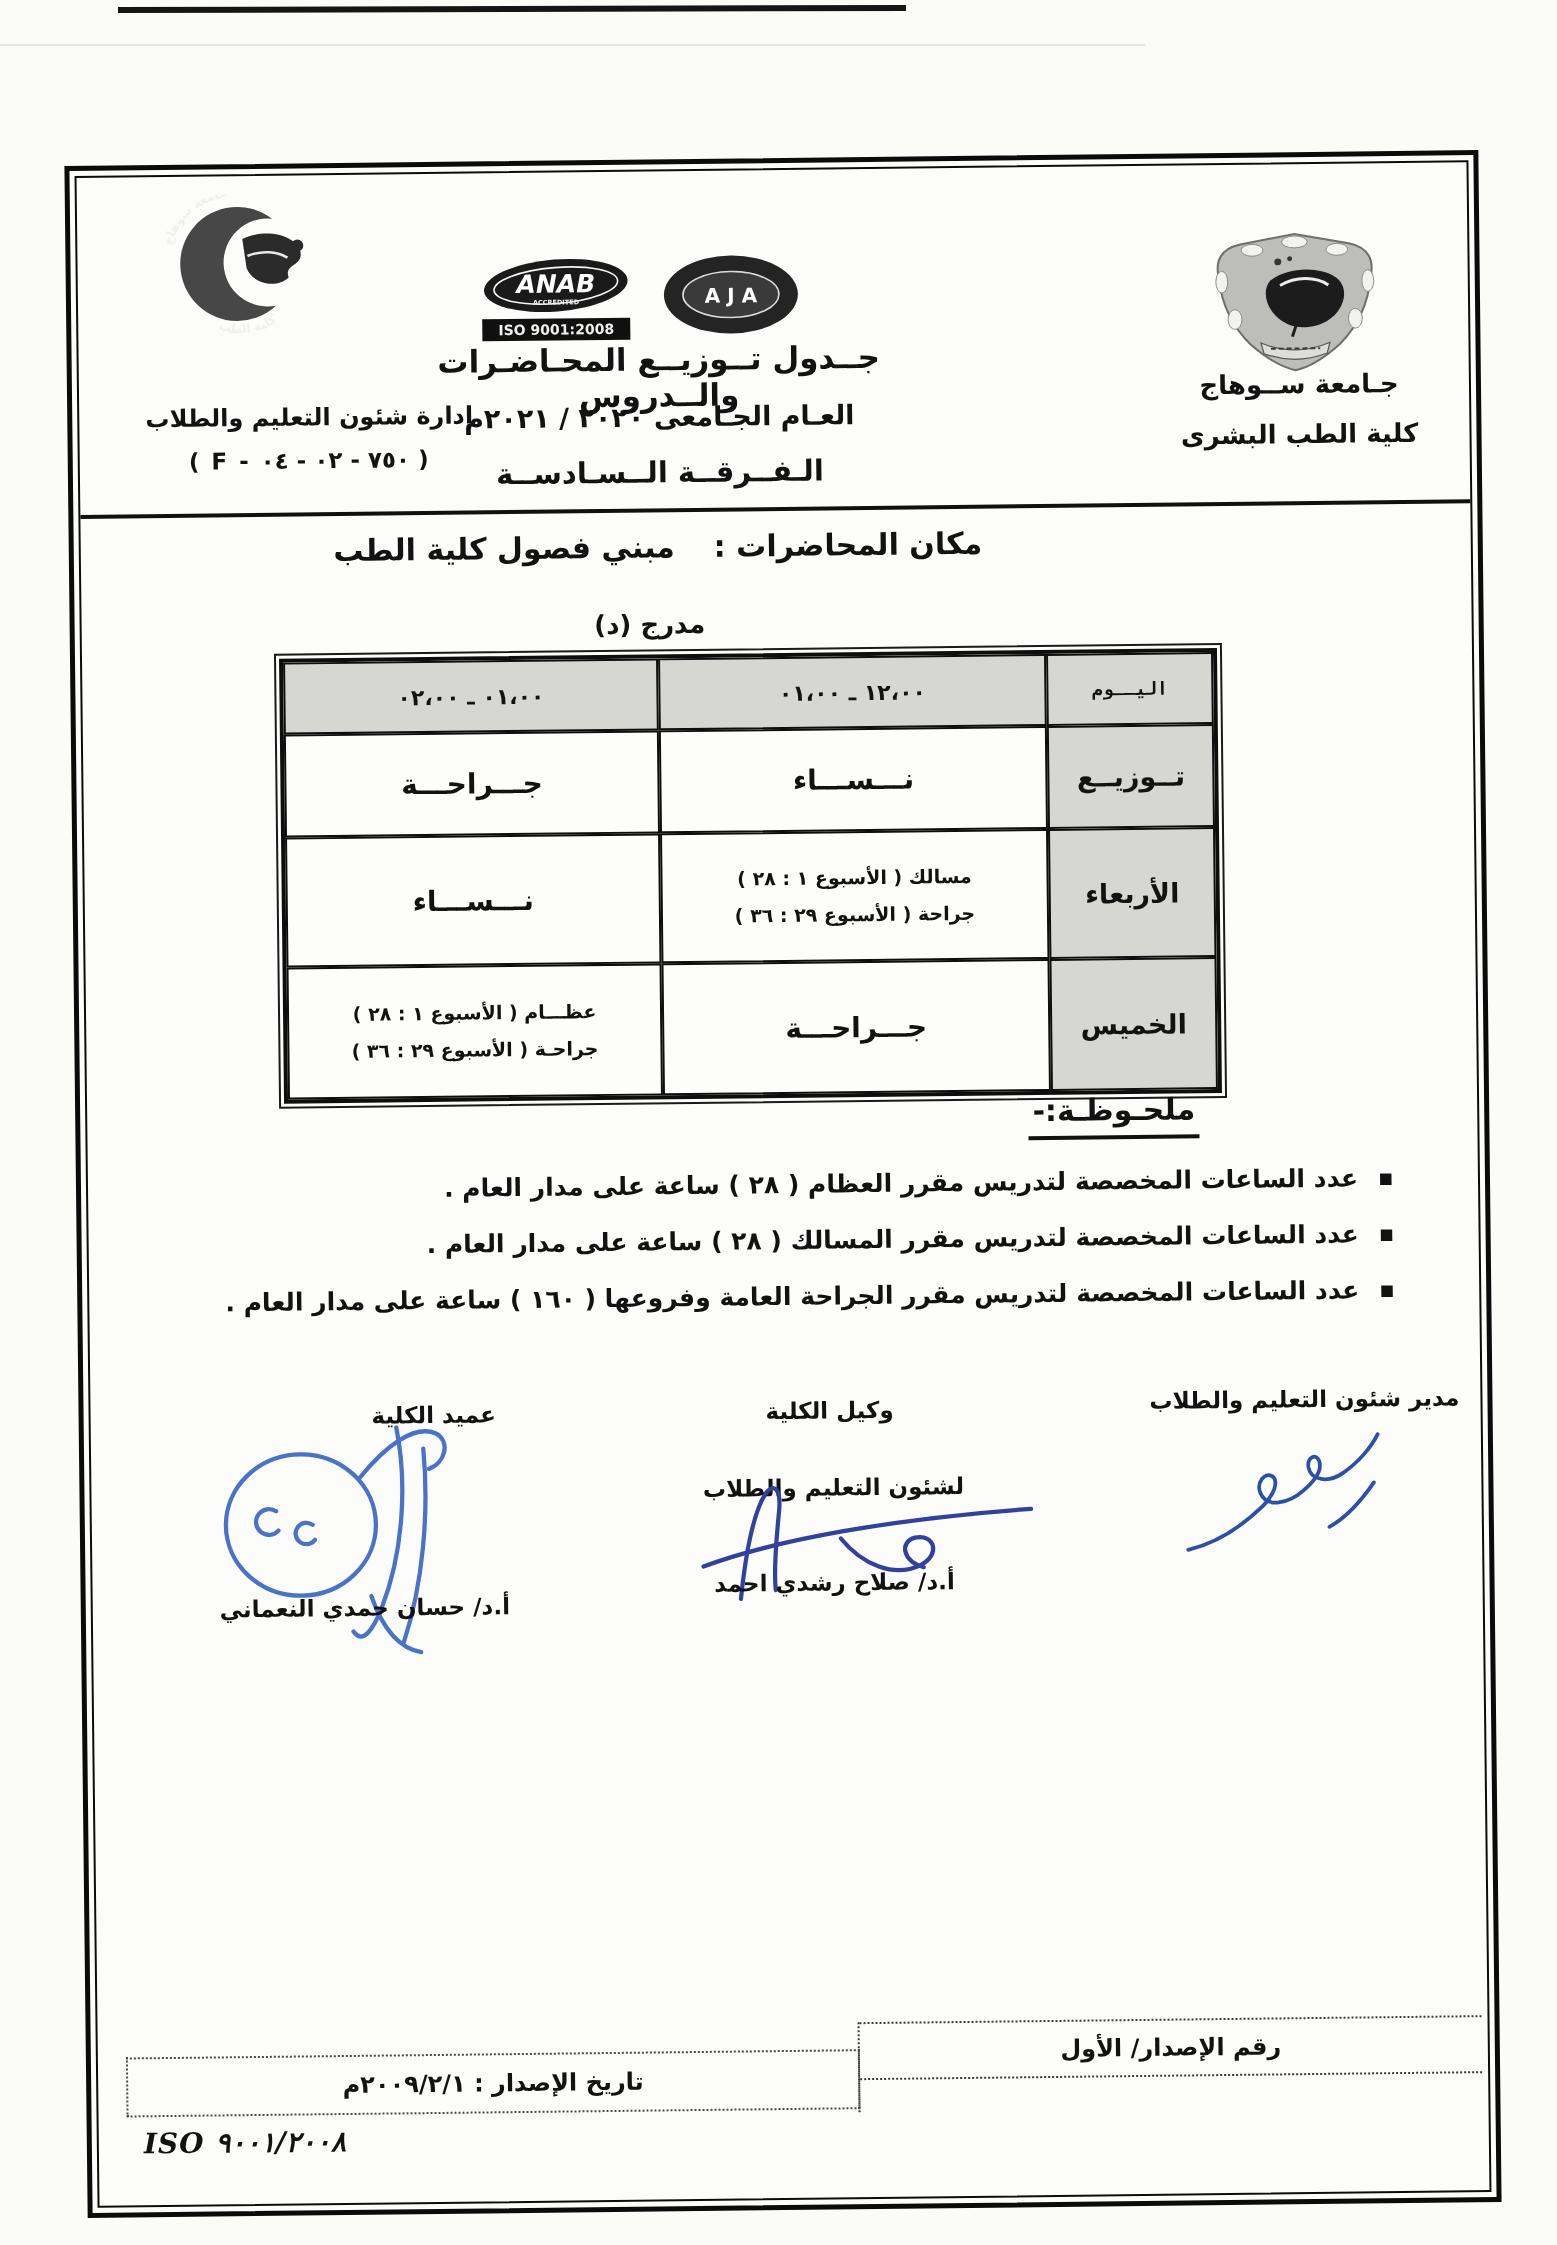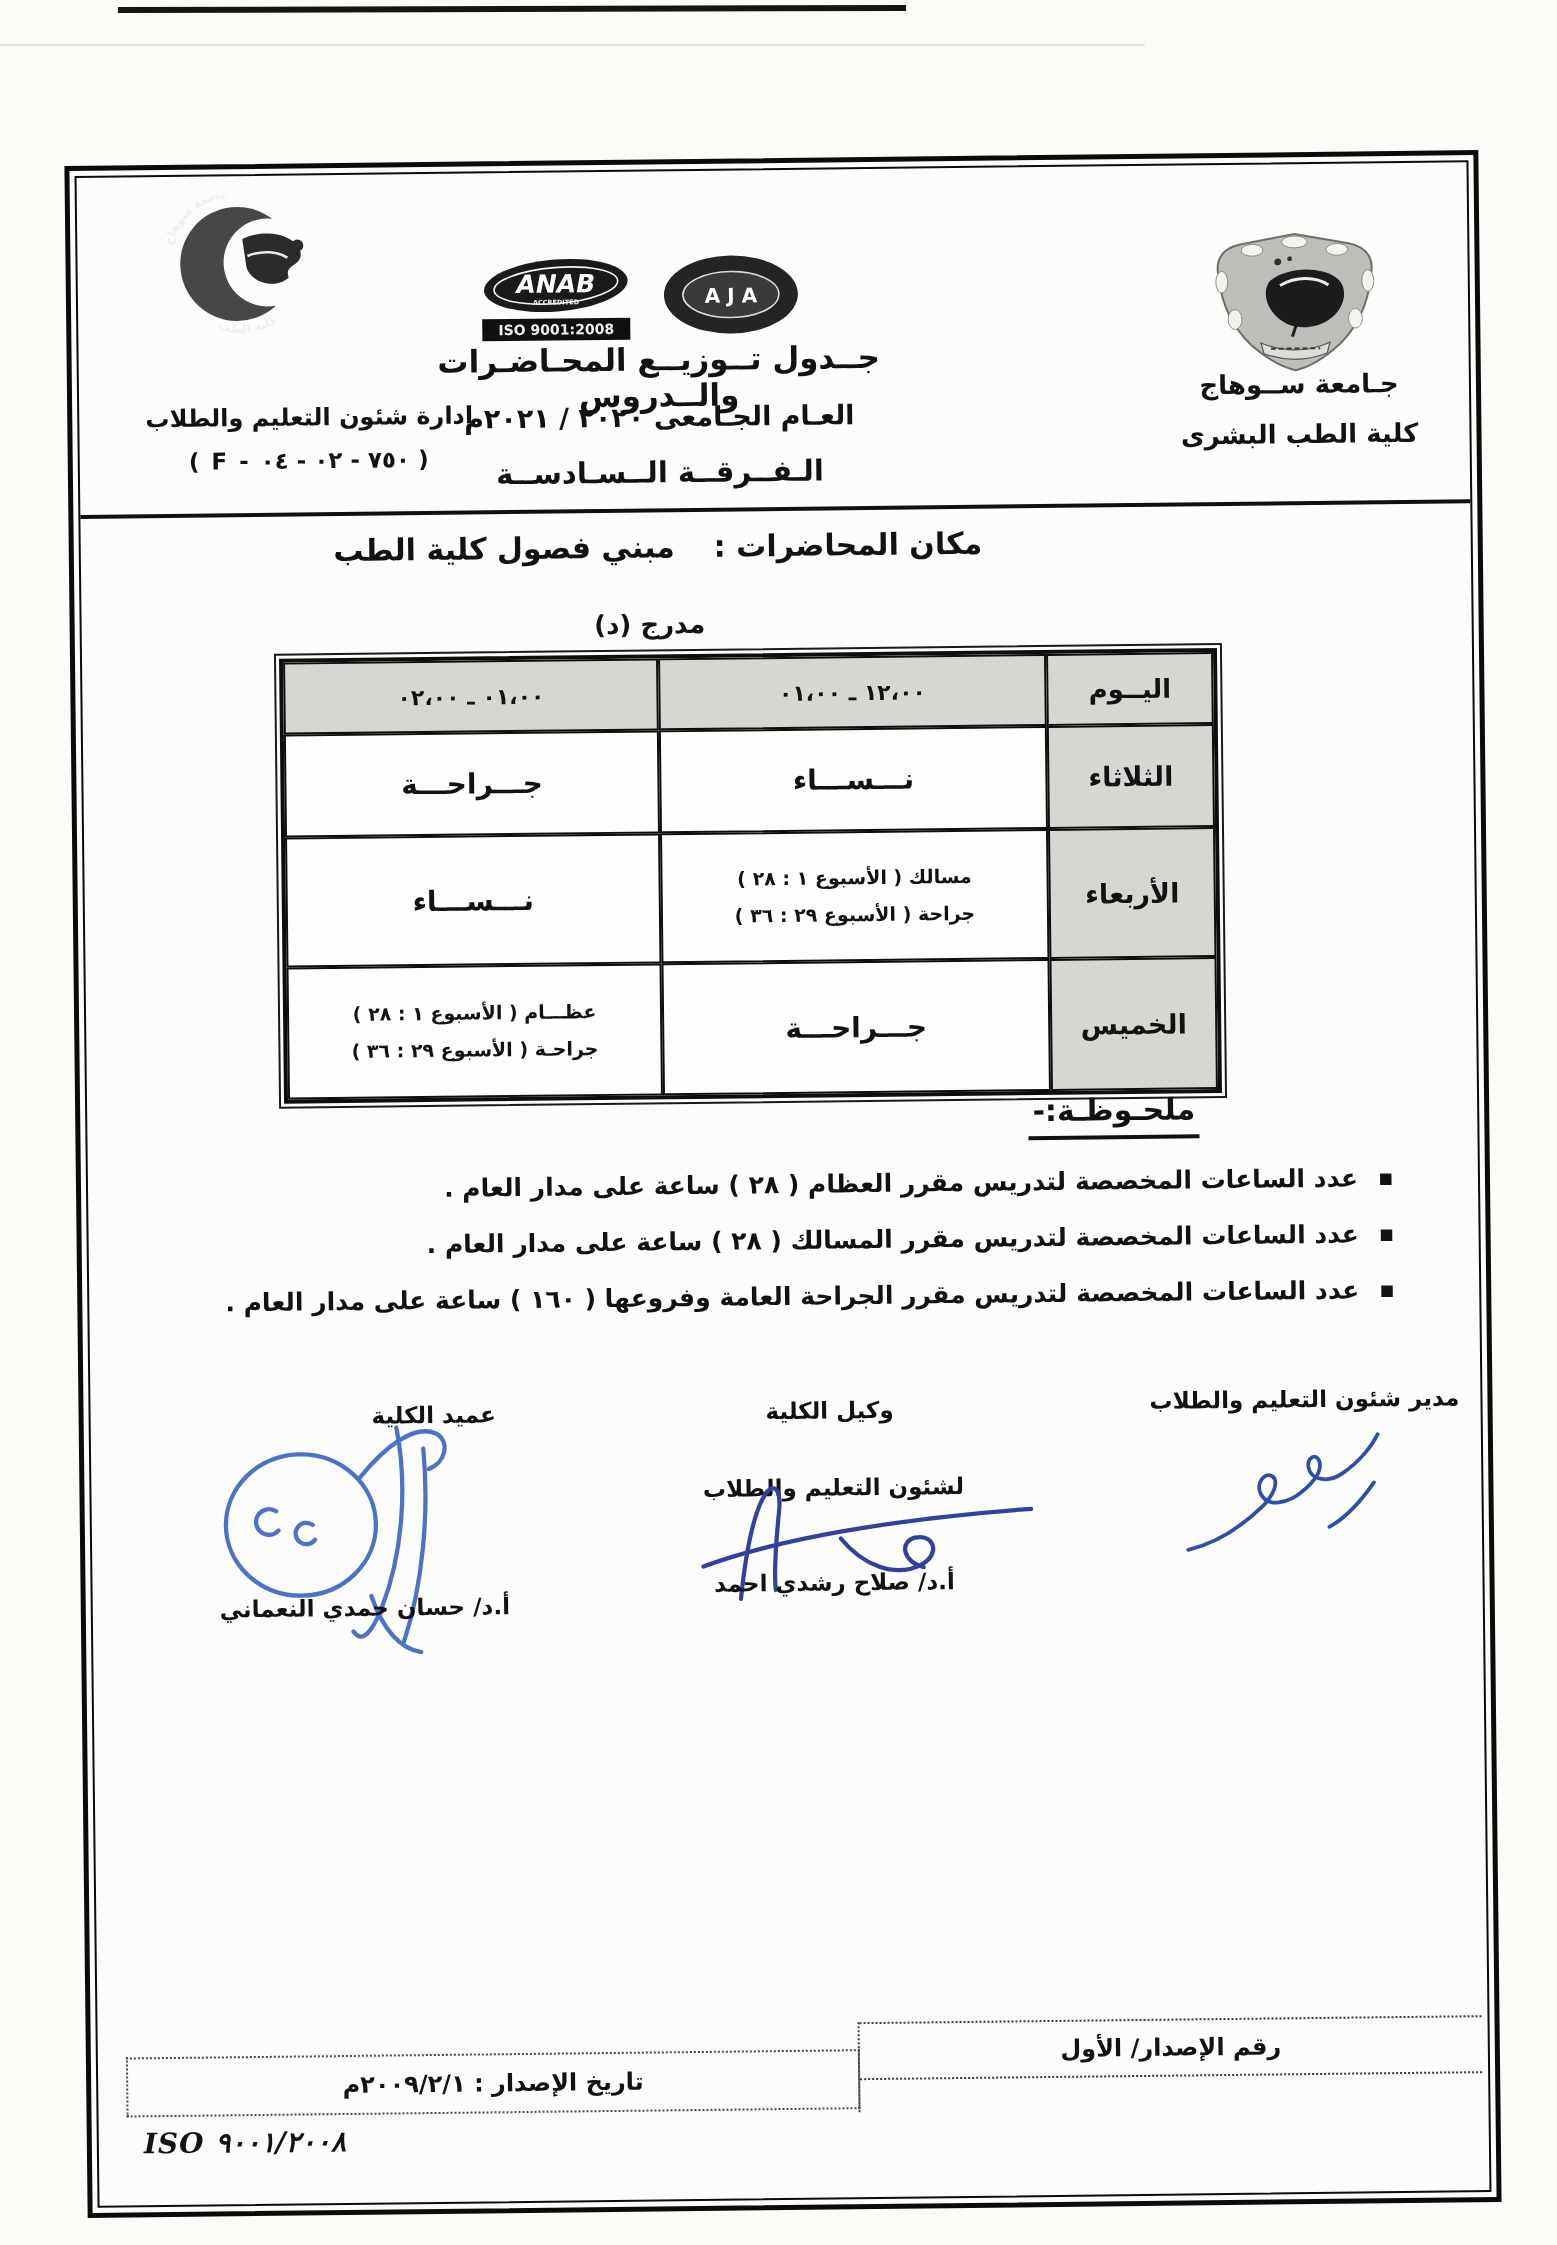--- a/index.html
+++ b/index.html
@@ -135,31 +135,31 @@
       <div class="abs location-line">
         <span>مكان المحاضرات :</span>
         <span style="display:inline-block;width:18px;"></span>
         <span>مبني فصول كلية الطب</span>
       </div>
       <div class="abs hall-line">مدرج (د)</div>
 
       <div class="abs sched">
 
         <div class="cell gray">
-          <span class="timetxt" style="font-size:26px;">اليــوم</span>
+          <span class="timetxt" style="font-size:18px;font-family:Liberation Mono, monospace;">اليــوم</span>
         </div>
         <div class="cell gray">
           <span class="timetxt">١٢،٠٠ ـ ٠١،٠٠</span>
         </div>
         <div class="cell gray">
           <span class="timetxt">٠١،٠٠ ـ ٠٢،٠٠</span>
         </div>
 
         <div class="cell gray">
-          <span class="daytxt">الثلاثاء</span>
+          <span class="daytxt">تــوزيــع</span>
         </div>
         <div class="cell">
           <span class="big">نـــســـاء</span>
         </div>
         <div class="cell">
           <span class="big">جـــراحـــة</span>
         </div>
 
         <div class="cell gray">
           <span class="daytxt">الأربعاء</span>

